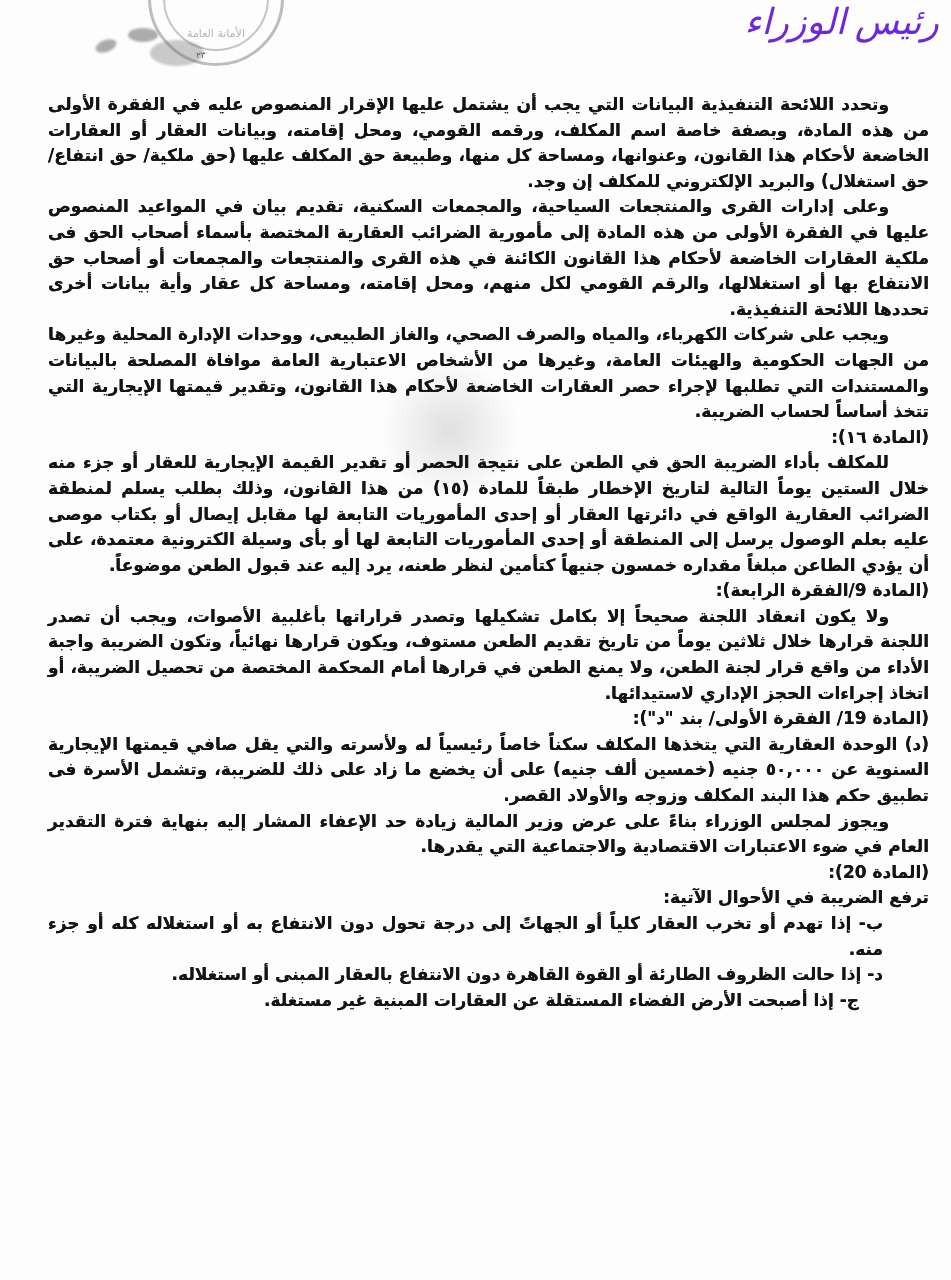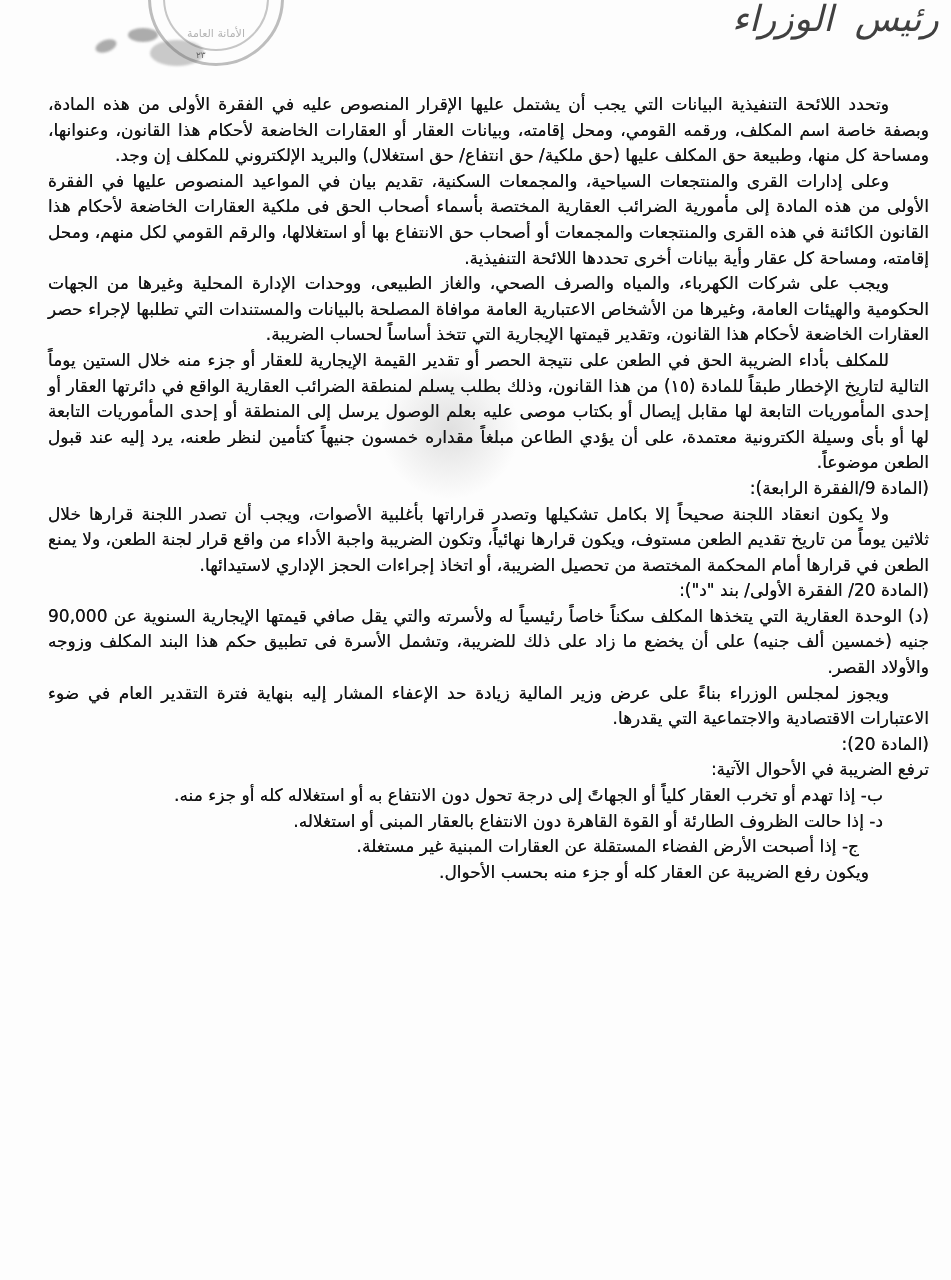--- a/index.html
+++ b/index.html
@@ -20,24 +20,24 @@
     left: 0; top: 0;
     width: 951px;
     height: 1280px;
     background: #fdfdfd;
   }
   
   .header-title {
     position: absolute;
     right: 12px;
     top: 2px;
-    font-family: Liberation Mono, monospace;
+    font-family: Liberation Serif, serif;
     font-size: 36px;
     font-style: italic;
-    color: #404040;
+    color: #6d28d9;
     letter-spacing: 1px;
     line-height: 40px;
   }
   .seal {
     position: absolute;
     left: 148px;
     top: -70px;
     width: 130px;
     height: 130px;
     border-radius: 50%;
@@ -73,21 +73,21 @@
   }
   
   .content {
     position: absolute;
     right: 22px;
     left: 48px;
     top: 92px;
     direction: rtl;
     text-align: justify;
     font-family: "DejaVu Sans", sans-serif;
-    font-weight: normal;
+    font-weight: bold;
     font-size: 17px;
     line-height: 25.6px;
     color: #141414;
     text-shadow: 0 0 0.6px #222;
   }
   .para {
     margin: 0;
     text-indent: 40px;
   }
   .para.noindent { text-indent: 0; }
@@ -130,36 +130,36 @@
   <div class="seal-num">٢٣</div>
 
   <div class="header-title">رئيس الوزراء</div>
 
   <div class="scan-shadow"></div>
 
   <div class="content">
     <p class="para">وتحدد اللائحة التنفيذية البيانات التي يجب أن يشتمل عليها الإقرار المنصوص عليه في الفقرة الأولى من هذه المادة، وبصفة خاصة اسم المكلف، ورقمه القومي، ومحل إقامته، وبيانات العقار أو العقارات الخاضعة لأحكام هذا القانون، وعنوانها، ومساحة كل منها، وطبيعة حق المكلف عليها (حق ملكية/ حق انتفاع/ حق استغلال) والبريد الإلكتروني للمكلف إن وجد.</p>
     <p class="para">وعلى إدارات القرى والمنتجعات السياحية، والمجمعات السكنية، تقديم بيان في المواعيد المنصوص عليها في الفقرة الأولى من هذه المادة إلى مأمورية الضرائب العقارية المختصة بأسماء أصحاب الحق فى ملكية العقارات الخاضعة لأحكام هذا القانون الكائنة في هذه القرى والمنتجعات والمجمعات أو أصحاب حق الانتفاع بها أو استغلالها، والرقم القومي لكل منهم، ومحل إقامته، ومساحة كل عقار وأية بيانات أخرى تحددها اللائحة التنفيذية.</p>
     <p class="para">ويجب على شركات الكهرباء، والمياه والصرف الصحي، والغاز الطبيعى، ووحدات الإدارة المحلية وغيرها من الجهات الحكومية والهيئات العامة، وغيرها من الأشخاص الاعتبارية العامة موافاة المصلحة بالبيانات والمستندات التي تطلبها لإجراء حصر العقارات الخاضعة لأحكام هذا القانون، وتقدير قيمتها الإيجارية التي تتخذ أساساً لحساب الضريبة.</p>
+    <p class="heading">(المادة ١٦):</p>
     <p class="para">للمكلف بأداء الضريبة الحق في الطعن على نتيجة الحصر أو تقدير القيمة الإيجارية للعقار أو جزء منه خلال الستين يوماً التالية لتاريخ الإخطار طبقاً للمادة (١٥) من هذا القانون، وذلك بطلب يسلم لمنطقة الضرائب العقارية الواقع في دائرتها العقار أو إحدى المأموريات التابعة لها مقابل إيصال أو بكتاب موصى عليه بعلم الوصول يرسل إلى المنطقة أو إحدى المأموريات التابعة لها أو بأى وسيلة الكترونية معتمدة، على أن يؤدي الطاعن مبلغاً مقداره خمسون جنيهاً كتأمين لنظر طعنه، يرد إليه عند قبول الطعن موضوعاً.</p>
     <p class="heading">(المادة 9/الفقرة الرابعة):</p>
     <p class="para">ولا يكون انعقاد اللجنة صحيحاً إلا بكامل تشكيلها وتصدر قراراتها بأغلبية الأصوات، ويجب أن تصدر اللجنة قرارها خلال ثلاثين يوماً من تاريخ تقديم الطعن مستوف، ويكون قرارها نهائياً، وتكون الضريبة واجبة الأداء من واقع قرار لجنة الطعن، ولا يمنع الطعن في قرارها أمام المحكمة المختصة من تحصيل الضريبة، أو اتخاذ إجراءات الحجز الإداري لاستيدائها.</p>
-    <p class="heading">(المادة 20/ الفقرة الأولى/ بند "د"):</p>
-    <p class="para noindent">(د) الوحدة العقارية التي يتخذها المكلف سكناً خاصاً رئيسياً له ولأسرته والتي يقل صافي قيمتها الإيجارية السنوية عن 90,000 جنيه (خمسين ألف جنيه) على أن يخضع ما زاد على ذلك للضريبة، وتشمل الأسرة فى تطبيق حكم هذا البند المكلف وزوجه والأولاد القصر.</p>
+    <p class="heading">(المادة 19/ الفقرة الأولى/ بند "د"):</p>
+    <p class="para noindent">(د) الوحدة العقارية التي يتخذها المكلف سكناً خاصاً رئيسياً له ولأسرته والتي يقل صافي قيمتها الإيجارية السنوية عن ٥٠,٠٠٠ جنيه (خمسين ألف جنيه) على أن يخضع ما زاد على ذلك للضريبة، وتشمل الأسرة فى تطبيق حكم هذا البند المكلف وزوجه والأولاد القصر.</p>
     <p class="para">ويجوز لمجلس الوزراء بناءً على عرض وزير المالية زيادة حد الإعفاء المشار إليه بنهاية فترة التقدير العام في ضوء الاعتبارات الاقتصادية والاجتماعية التي يقدرها.</p>
     <p class="heading">(المادة 20):</p>
     <p class="heading">ترفع الضريبة في الأحوال الآتية:</p>
 
     <p class="item">
       <span>ب-</span>
       <span>إذا تهدم أو تخرب العقار كلياً أو الجهاتً إلى درجة تحول دون الانتفاع به أو استغلاله كله أو جزء منه.</span>
     </p>
     <p class="item">
       <span>د-</span>
       <span>إذا حالت الظروف الطارئة أو القوة القاهرة دون الانتفاع بالعقار المبنى أو استغلاله.</span>
     </p>
     <p class="item indent-more">
       <span>ج-</span>
       <span>إذا أصبحت الأرض الفضاء المستقلة عن العقارات المبنية غير مستغلة.</span>
     </p>
-    <p class="closing">ويكون رفع الضريبة عن العقار كله أو جزء منه بحسب الأحوال.</p>
   </div>
 </div>
 
 </body></html>

